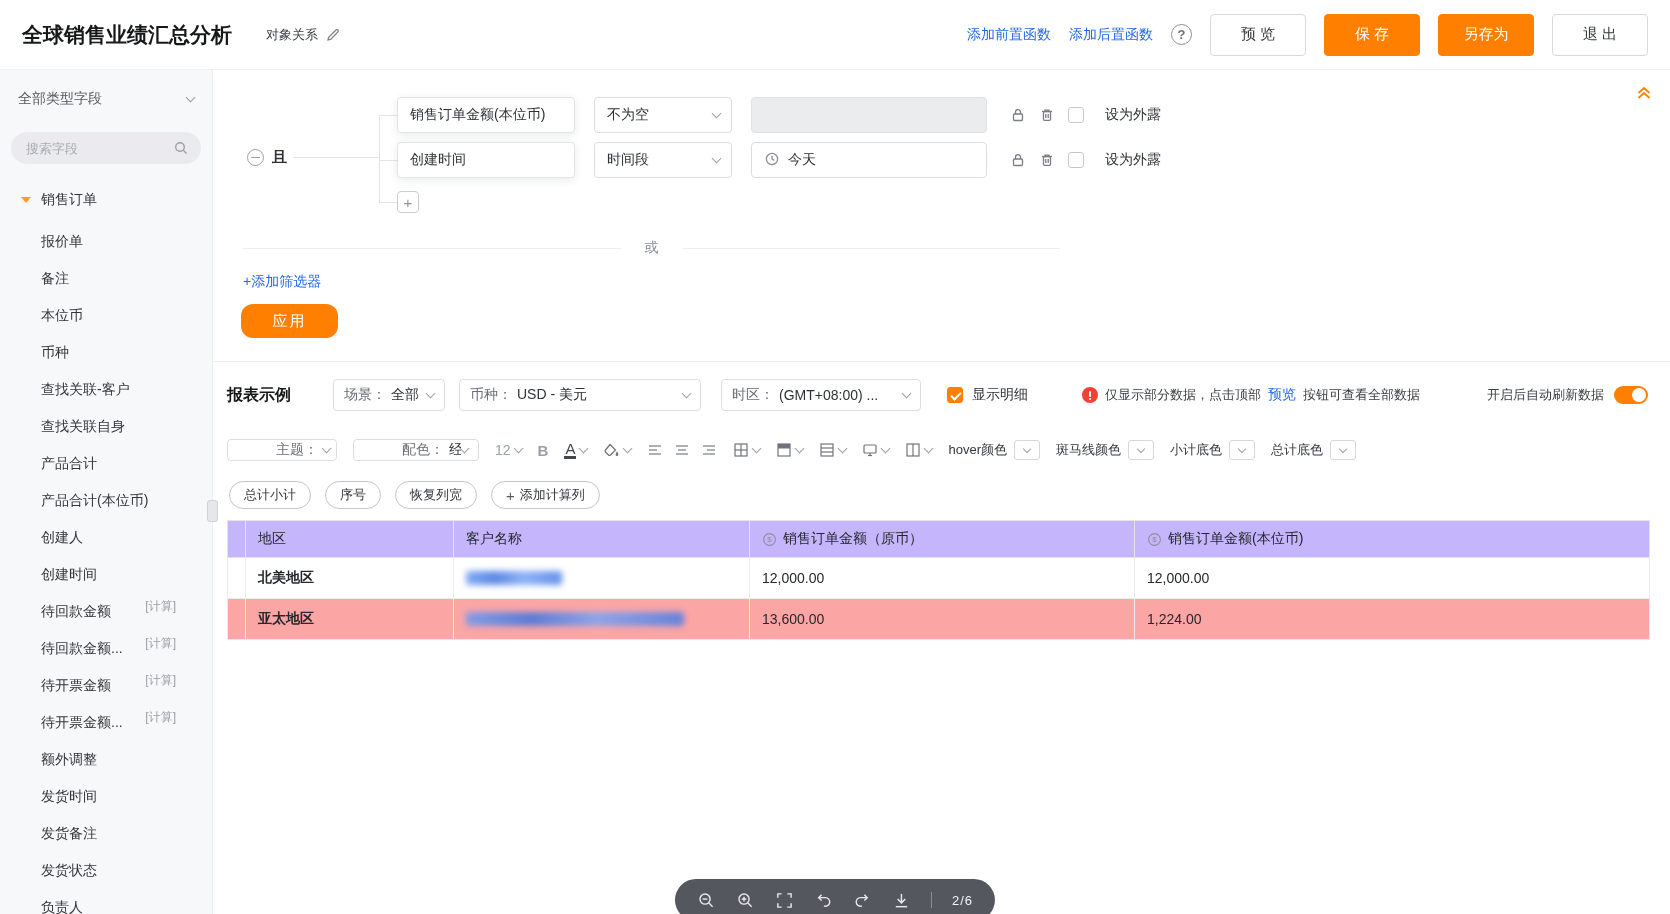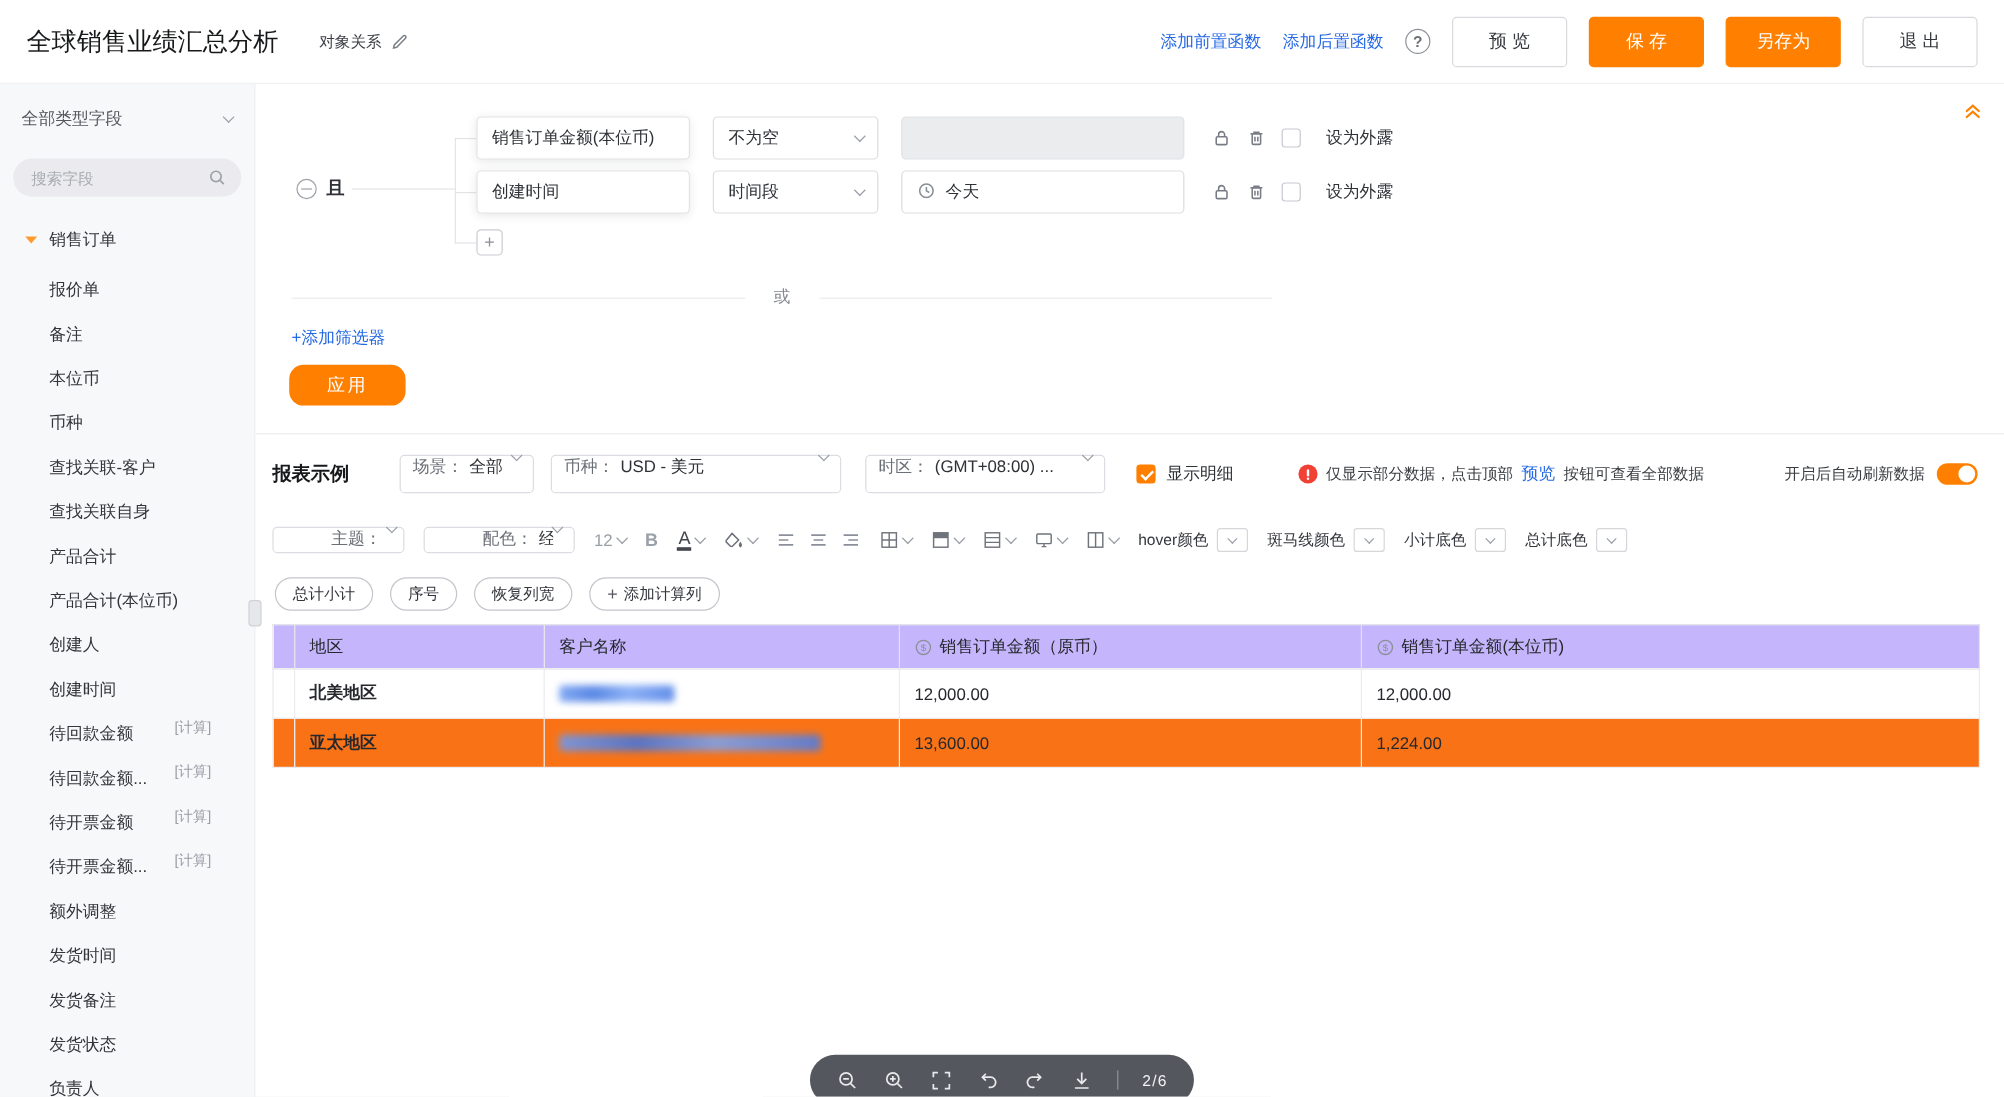--- a/index.html
+++ b/index.html
@@ -4,21 +4,21 @@
 <style>
   * { box-sizing: border-box; margin: 0; padding: 0; }
   html,body { background:#e8e8e8; }
   .page {
     position: relative; width: 1670px; height: 914px; background:#fff;
     overflow: hidden; color:#33363c;
     font-family: "Liberation Sans", "DejaVu Sans", sans-serif;
   }
   
   .topbar { height:70px; display:flex; align-items:center; padding:0 22px; border-bottom:1px solid #f0f1f3; }
-  .page-title { font-size:21px; font-weight:normal; color:#17181a; }
+  .page-title { font-size:21px; font-weight:bold; color:#17181a; }
   .obj-rel { margin-left:34px; font-size:13px; color:#3c3f45; cursor:pointer; }
   .icon16 { width:16px; height:16px; display:inline-block; }
   .pencil { margin-left:7px; cursor:pointer; display:flex; align-items:center; }
   .topbar-right { margin-left:auto; display:flex; align-items:center; gap:18px; }
   .blue-link { color:#2468e5; font-size:14px; cursor:pointer; text-decoration:none; white-space:nowrap; }
   .help { width:21px; height:21px; border:1.4px solid #8d9099; border-radius:50%; color:#6b6f76;
           font-size:13px; font-weight:bold; display:flex; align-items:center; justify-content:center; cursor:pointer; }
   .btn { height:42px; min-width:96px; border-radius:4px; font-size:15px; cursor:pointer; padding:0 18px;
          font-family:inherit; white-space:nowrap; }
   .btn.ghost { background:#fff; border:1px solid #d8d9dd; color:#35383d; }
@@ -78,21 +78,21 @@
               font-size:15px; background:#fff; cursor:pointer; }
   .or-divider { position:absolute; left:30px; top:169px; width:817px; display:flex; align-items:center; gap:24px; }
   .or-divider .line { flex:1; height:1px; background:#ececef; }
   .or-label { color:#85888f; font-size:14px; }
   .add-filter { position:absolute; left:30px; top:203px; color:#2468e5; font-size:14px; cursor:pointer; text-decoration:none; }
   .apply-btn { position:absolute; left:28px; top:234px; width:97px; height:34px; background:#ff8000; color:#fff;
                border:none; border-radius:12px; font-size:15px; letter-spacing:2px; cursor:pointer; font-family:inherit; }
   
   .report-controls { height:66px; display:flex; align-items:center; padding:0 22px 0 14px; }
   .rc-title { font-size:16px; font-weight:bold; color:#17181a; margin-right:42px; white-space:nowrap; }
-  .ctrl-box { height:32px; border:1px solid #dcdde2; border-radius:4px; display:flex; align-items:flex-start;
+  .ctrl-box { height:32px; border:1px solid #dcdde2; border-radius:4px; display:flex; align-items:center;
               padding:0 10px; font-size:14px; background:#fff; cursor:pointer; flex:none; }
   .ctrl-box .lbl { color:#6a6e75; white-space:nowrap; }
   .ctrl-box .val { color:#2e3136; margin-left:5px; white-space:nowrap; overflow:hidden; text-overflow:ellipsis; }
   .ctrl-box .chev { margin-left:auto; }
   .w-scene { width:112px; margin-right:14px; }
   .w-cur { width:242px; margin-right:20px; }
   .w-tz { width:200px; }
   .detail-group { display:flex; align-items:center; gap:9px; margin-left:26px; font-size:14px; color:#2e3136; white-space:nowrap; }
   .warn-note { display:flex; align-items:center; gap:7px; margin-left:54px; font-size:13px; color:#3a3d42; white-space:nowrap; }
   .warn-ic { width:16px; height:16px; border-radius:50%; background:#f04134; position:relative; flex:none; }
@@ -119,21 +119,21 @@
   .pill { height:28px; border:1px solid #c3c6cc; border-radius:15px; background:#fff; padding:0 14px;
           font-size:13px; color:#33363c; display:flex; align-items:center; gap:5px; cursor:pointer; white-space:nowrap; }
   .pill .plus-g { font-size:15px; color:#55585e; }
   
   .table-wrap { margin:2px 20px 0 14px; }
   table { width:100%; border-collapse:collapse; table-layout:fixed; font-size:14px; }
   thead th { background:#c4b5fd; height:37px; text-align:left; padding:4px 12px; font-weight:normal;
              color:#26282d; border:1px solid #e3e2ea; white-space:nowrap; overflow:hidden; }
   thead th .hdr { display:flex; align-items:center; gap:6px; }
   tbody td { height:41px; padding:0 12px; border:1px solid #ececf0; color:#26282d; white-space:nowrap; }
-  tbody tr.zebra { background:#f97316; }
+  tbody tr.zebra { background:#fca5a5; }
   td.region { font-weight:bold; }
   .redacted { height:14px; border-radius:3px; filter:blur(3px); opacity:.85;
               background:linear-gradient(90deg,#6d9bf2,#3f74e0 30%,#79a4f5 60%,#4a7ce6); cursor:pointer; }
   .w-sm { width:96px; } .w-lg { width:218px; }
   .splitter { position:absolute; left:-6px; top:430px; width:11px; height:22px; background:#e6e7eb;
               border:1px solid #d0d1d6; border-radius:3px; cursor:col-resize; }
   
   .float-toolbar { position:absolute; left:50%; transform:translateX(-50%); bottom:-7px; height:42px;
                    background:#54575e; border-radius:21px; display:flex; align-items:center; gap:20px;
                    padding:0 22px; color:#f2f3f5; }

